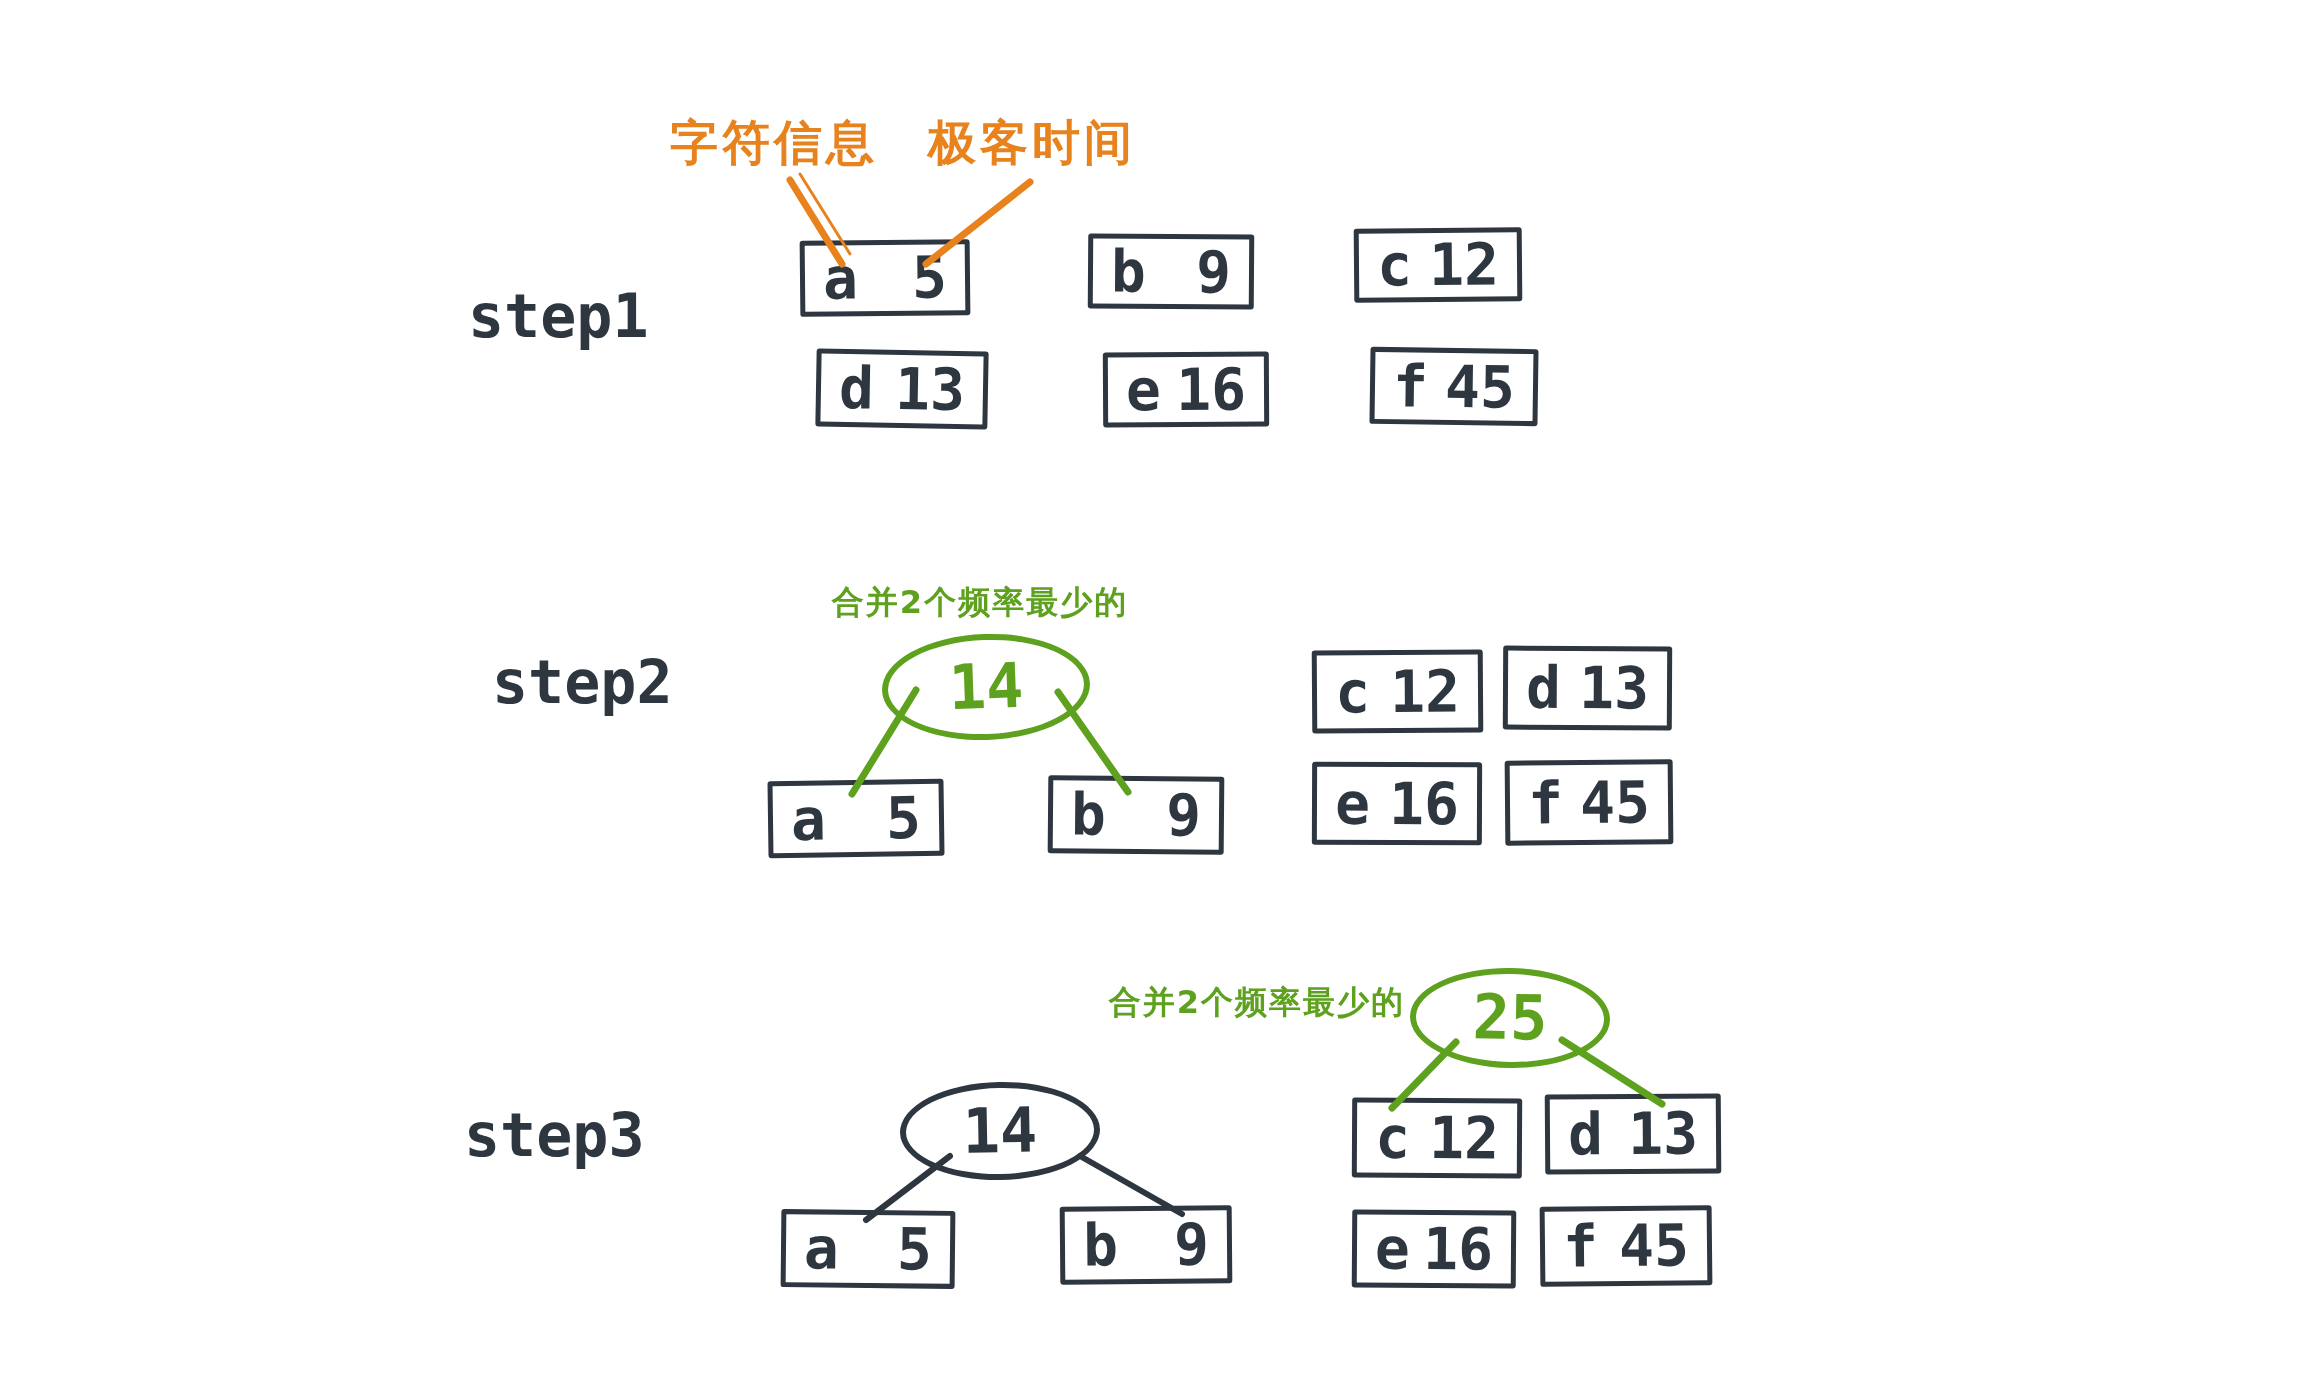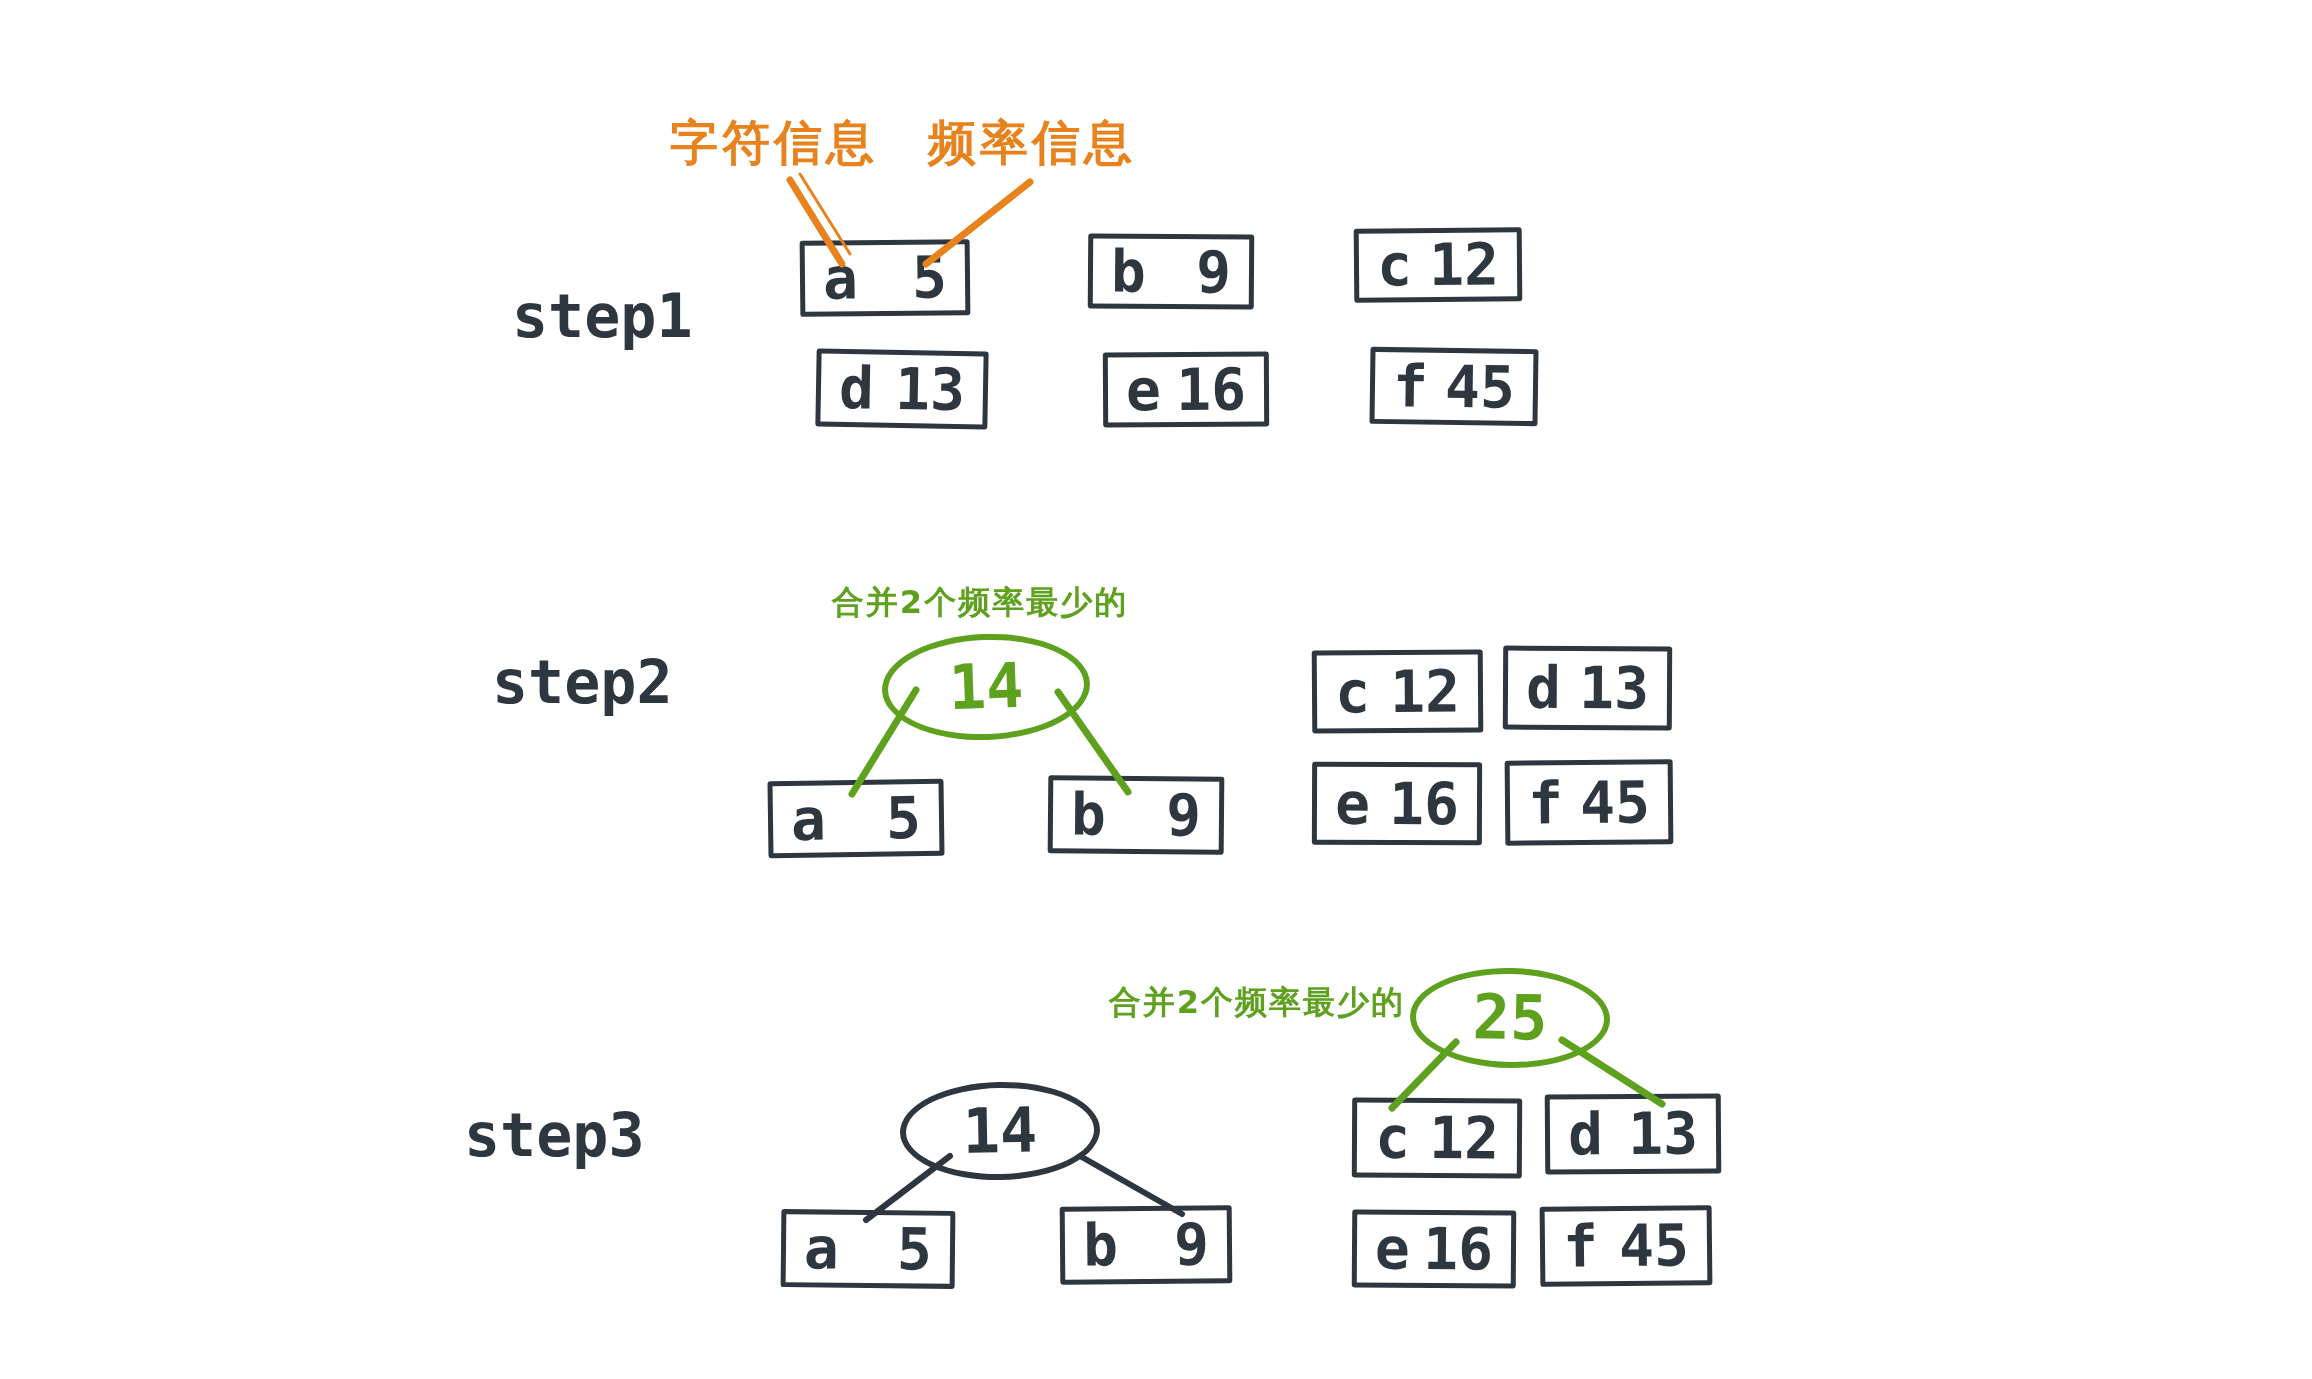--- a/index.html
+++ b/index.html
@@ -55,23 +55,23 @@
     margin-left:14px;color:var(--logo_gray);font-size:40px;font-weight:500;
     letter-spacing:3px;line-height:1;white-space:nowrap;
   }
 </style>
 </head>
 <body>
 
 <div class="stage">
 
   <div class="orange-note" style="left:670px;top:118px">字符信息</div>
-  <div class="orange-note" style="left:928px;top:118px">频率信息</div>
+  <div class="orange-note" style="left:928px;top:118px">极客时间</div>
 
-  <div class="step-label" style="left:512px;top:286px">step1</div>
+  <div class="step-label" style="left:468px;top:286px">step1</div>
 
   <div class="nbox" style="left:800px;top:240px;width:170px;height:76px;transform:rotate(-0.6deg)">
     <span class="ch">a</span>
     <span class="fr">5</span>
   </div>
   <div class="nbox" style="left:1088px;top:234px;width:166px;height:75px;transform:rotate(0.4deg)">
     <span class="ch">b</span>
     <span class="fr">9</span>
   </div>
   <div class="nbox" style="left:1354px;top:228px;width:168px;height:74px;transform:rotate(-0.5deg)">

